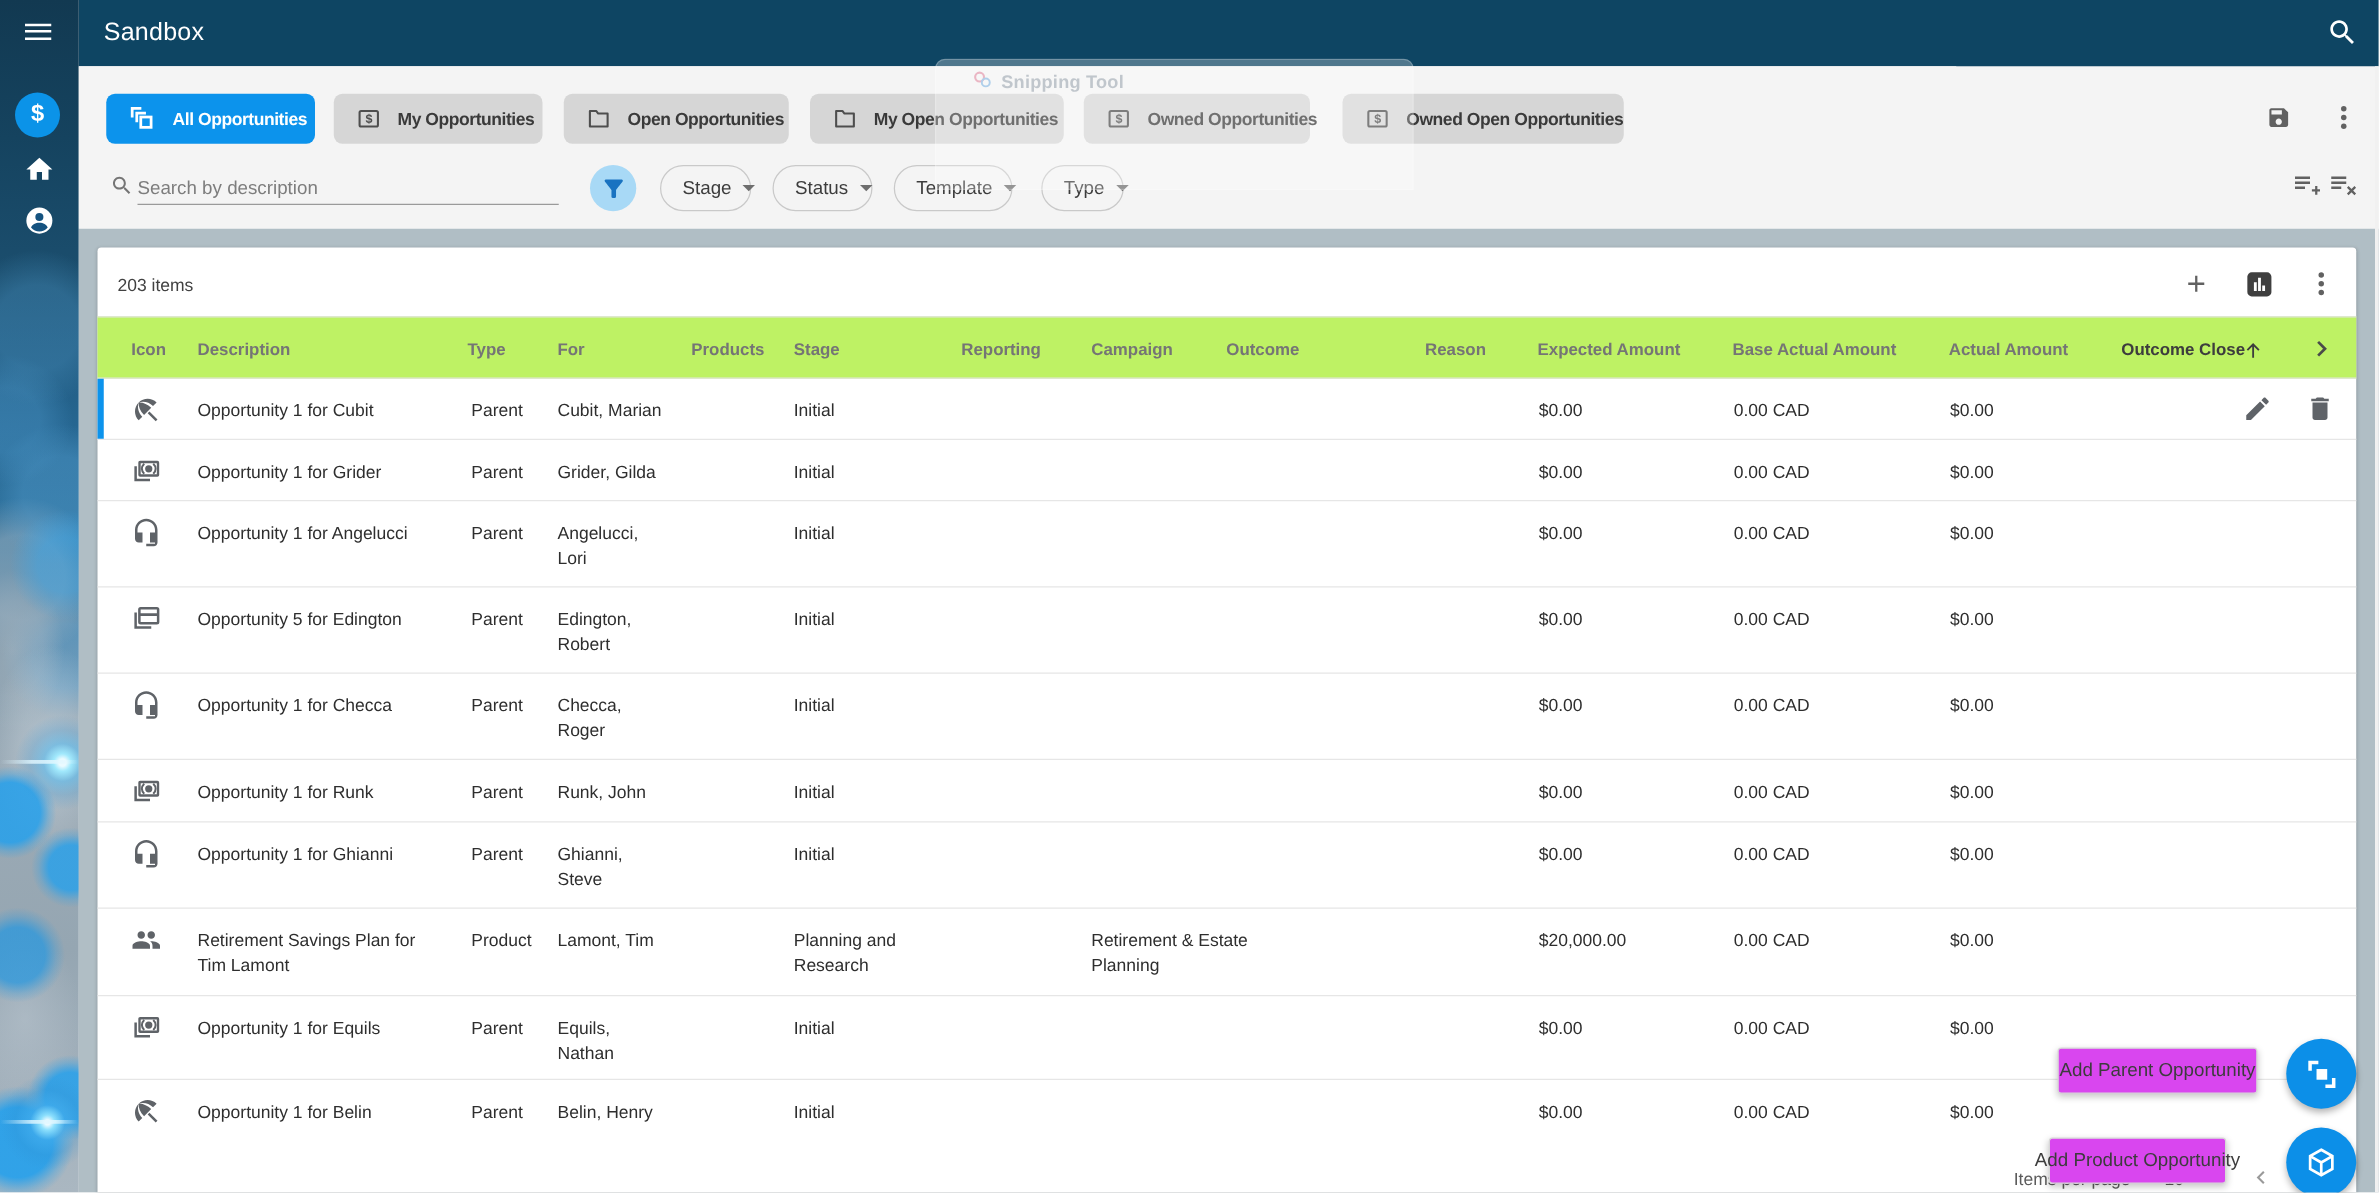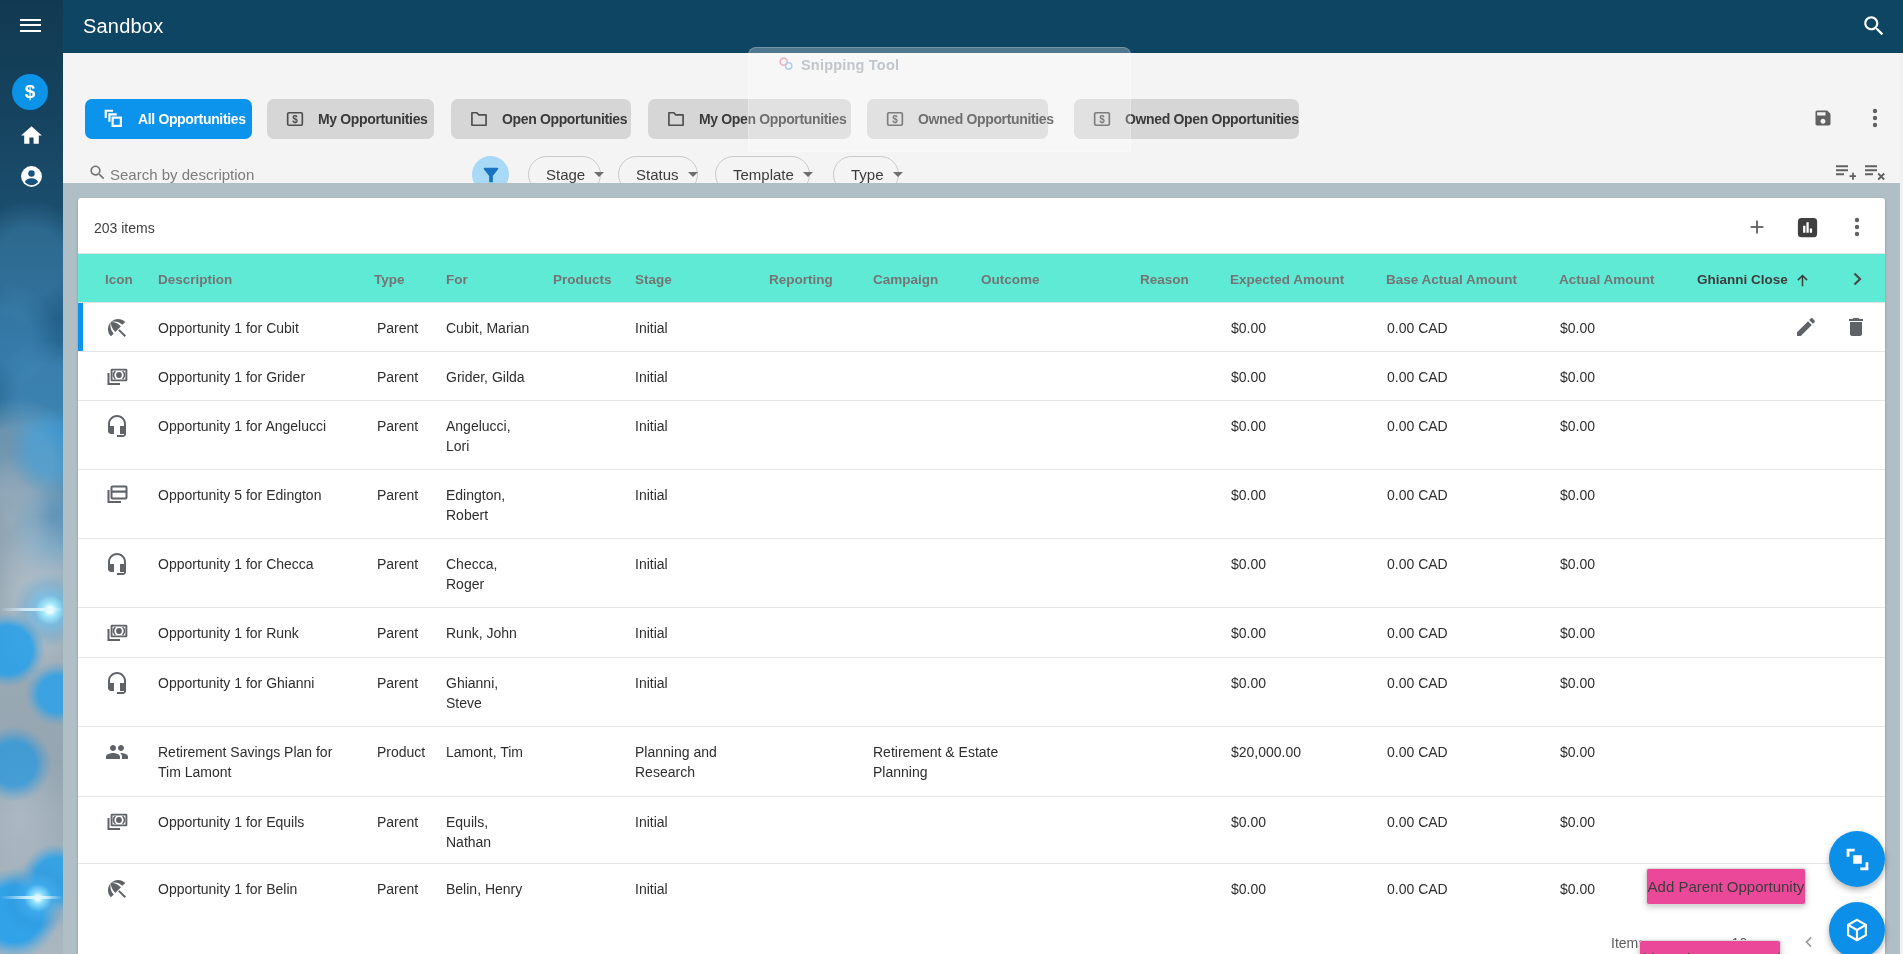--- a/index.html
+++ b/index.html
@@ -24,37 +24,37 @@
   radial-gradient(circle at 18px 462px, rgba(160,178,192,.55) 0px 34px, rgba(0,0,0,0) 64px),
   radial-gradient(ellipse 55px 85px at 10px 520px, rgba(176,188,197,.6) 0%, rgba(176,188,197,.35) 45%, rgba(0,0,0,0) 75%),
   radial-gradient(circle at 52px 525px, rgba(90,165,215,.45) 0px 26px, rgba(0,0,0,0) 50px),
   linear-gradient(180deg, #123951 0px, #15435f 110px, #1b4e6e 220px, #266691 340px, #2d719c 440px, #6d8ba0 520px, #93a5b2 580px, #9aa9b4 660px, #95a6b2 760px, #a2b0bb 860px, #aab7c1 954px);
  }
 .beam { position:absolute; left:0; width:63px; height:3px; background:linear-gradient(90deg, rgba(255,255,255,0), rgba(225,247,255,.8) 40%, rgba(225,247,255,.85) 70%, rgba(255,255,255,0)); }
 .burger { position:absolute; left:20px; top:19px; width:21px; }
 .burger div { height:2px; background:#fff; margin-bottom:3.4px; }
 .sicon { position:absolute; left:19px; }
 .dollar { position:absolute; left:12px; top:74px; width:36px; height:36px; border-radius:50%; background:#0b93e8; color:#fff; text-align:center; font-size:19px; font-weight:bold; line-height:36px; }
-.filters { position:absolute; left:63px; top:53px; width:1502px; height:130px; background:#f4f4f4;margin-top:24px; }
+.filters { position:absolute; left:63px; top:53px; width:1502px; height:130px; background:#f4f4f4; }
 .btn { position:absolute; top:22px; height:40px; border-radius:7px; background:#d6d6d6; color:#3a3a3a; font-size:14px; font-weight:bold; display:flex; align-items:center; white-space:nowrap; letter-spacing:-.35px; }
 .btn .bi { margin-right:13px; display:flex; }
 .btn.sel { background:#0c93ec; color:#fff; }
 .chip { position:absolute; top:79px; height:37px; border:1px solid #c9c9c9; border-radius:19px; background:#f4f4f4; color:#3c3c3c; font-size:15px; display:flex; align-items:center; }
 .chip .car { margin-left:9px; width:0; height:0; border-left:5px solid transparent; border-right:5px solid transparent; border-top:5px solid #6e6e6e; }
 .bg { position:absolute; left:63px; top:183px; width:1840px; height:771px; background:#b0bec5; }
 .card { position:absolute; left:78px; top:198px; width:1807px; height:756px; background:#fff; border-radius:3px 3px 0 0; box-shadow:0 1px 3px rgba(0,0,0,.2); }
 .items { position:absolute; left:16px; top:22px; font-size:14px; color:#414141; }
-.thead { position:absolute; left:0; top:55px; width:100%; height:50px; background:#5eead4; border-top:1px solid #e4e4e4; border-bottom:1px solid #e4e4e4; }
+.thead { position:absolute; left:0; top:55px; width:100%; height:50px; background:#bef264; border-top:1px solid #e4e4e4; border-bottom:1px solid #e4e4e4; }
 .th { position:absolute; top:18px; font-size:13.5px; font-weight:bold; color:#757575; white-space:nowrap; }
 .row { position:absolute; left:0; width:100%; border-bottom:1px solid #e6e6e6; }
 .c { position:absolute; font-size:14px; color:#2e2e2e; line-height:20px; white-space:nowrap; }
 .ric { position:absolute; }
 .selbar { position:absolute; left:0; top:0; bottom:0; width:5px; background:#0c93ec; }
 .fab { position:absolute; width:56px; height:56px; border-radius:50%; background:#0c8fe8; box-shadow:0 3px 6px rgba(0,0,0,.3); display:flex; align-items:center; justify-content:center; }
-.tip { position:absolute; background:#ec4899; border:1px solid #d8d8d8; border-radius:3px; box-shadow:0 2px 6px rgba(0,0,0,.22); font-size:15px; color:#3c3c3c; display:flex; align-items:center; justify-content:center; white-space:nowrap; z-index:5;margin-top:30px; }
+.tip { position:absolute; background:#d946ef; border:1px solid #d8d8d8; border-radius:3px; box-shadow:0 2px 6px rgba(0,0,0,.22); font-size:15px; color:#3c3c3c; display:flex; align-items:center; justify-content:center; white-space:nowrap; z-index:5; }
 .snip { position:absolute; left:748px; top:47px; width:383px; height:105px; background:rgba(255,255,255,.27); border-radius:8px 8px 0 0; border:1px solid rgba(255,255,255,.22); }
 .snipttl { position:absolute; left:29px; top:8px; font-size:14.5px; color:rgba(158,168,177,.62); font-weight:bold; letter-spacing:.2px; }
 </style></head><body>
 <div id="root">
 <div class="topbar">
   <div class="title">Sandbox</div>
   <div style="position:absolute; right:16px; top:13px;"><svg width="26" height="26" viewBox="0 0 24 24">
           <path d="M15.5 14h-.79l-.28-.27C15.41 12.59 16 11.11 16 9.5 16 5.91 13.09 3 9.5 3S3 5.91 3 9.5 5.91 16 9.5 16c1.61 0 3.09-.59 4.23-1.57l.27.28v.79l5 4.99L20.49 19l-4.99-5zm-6 0C7.01 14 5 11.99 5 9.5S7.01 5 9.5 5 14 7.01 14 9.5 11.99 14 9.5 14z" fill="#fff"></path>
         </svg></div>
 </div>
@@ -168,21 +168,21 @@
     <div class="th" style="left:368px">For</div>
     <div class="th" style="left:475px">Products</div>
     <div class="th" style="left:557px">Stage</div>
     <div class="th" style="left:691px">Reporting</div>
     <div class="th" style="left:795px">Campaign</div>
     <div class="th" style="left:903px">Outcome</div>
     <div class="th" style="left:1062px">Reason</div>
     <div class="th" style="left:1152px">Expected Amount</div>
     <div class="th" style="left:1308px">Base Actual Amount</div>
     <div class="th" style="left:1481px">Actual Amount</div>
-    <div class="th" style="left:1619px;color:#3d3d3d">Ghianni Close</div>
+    <div class="th" style="left:1619px;color:#3d3d3d">Outcome Close</div>
     <div style="position:absolute;left:1716px;top:18px"><svg width="17" height="17" viewBox="0 0 24 24" fill="none">
             <path d="M12 20V5M5.5 11.5 L12 5 L18.5 11.5" stroke="#3d3d3d" stroke-width="2.1"></path>
           </svg></div>
     <div style="position:absolute;left:1767px;top:13px"><svg width="24" height="24" viewBox="0 0 24 24" fill="none">
             <path d="M9.5 6.5 L15 12 L9.5 17.5" stroke="#4a4a4a" stroke-width="2.2"></path>
           </svg></div>
   </div>
   <div class="row" style="top:105px;height:49px">
     <div class="selbar"></div>
     <div class="ric" style="left:27px;top:13px"><svg width="24" height="24" viewBox="0 0 24 24">

